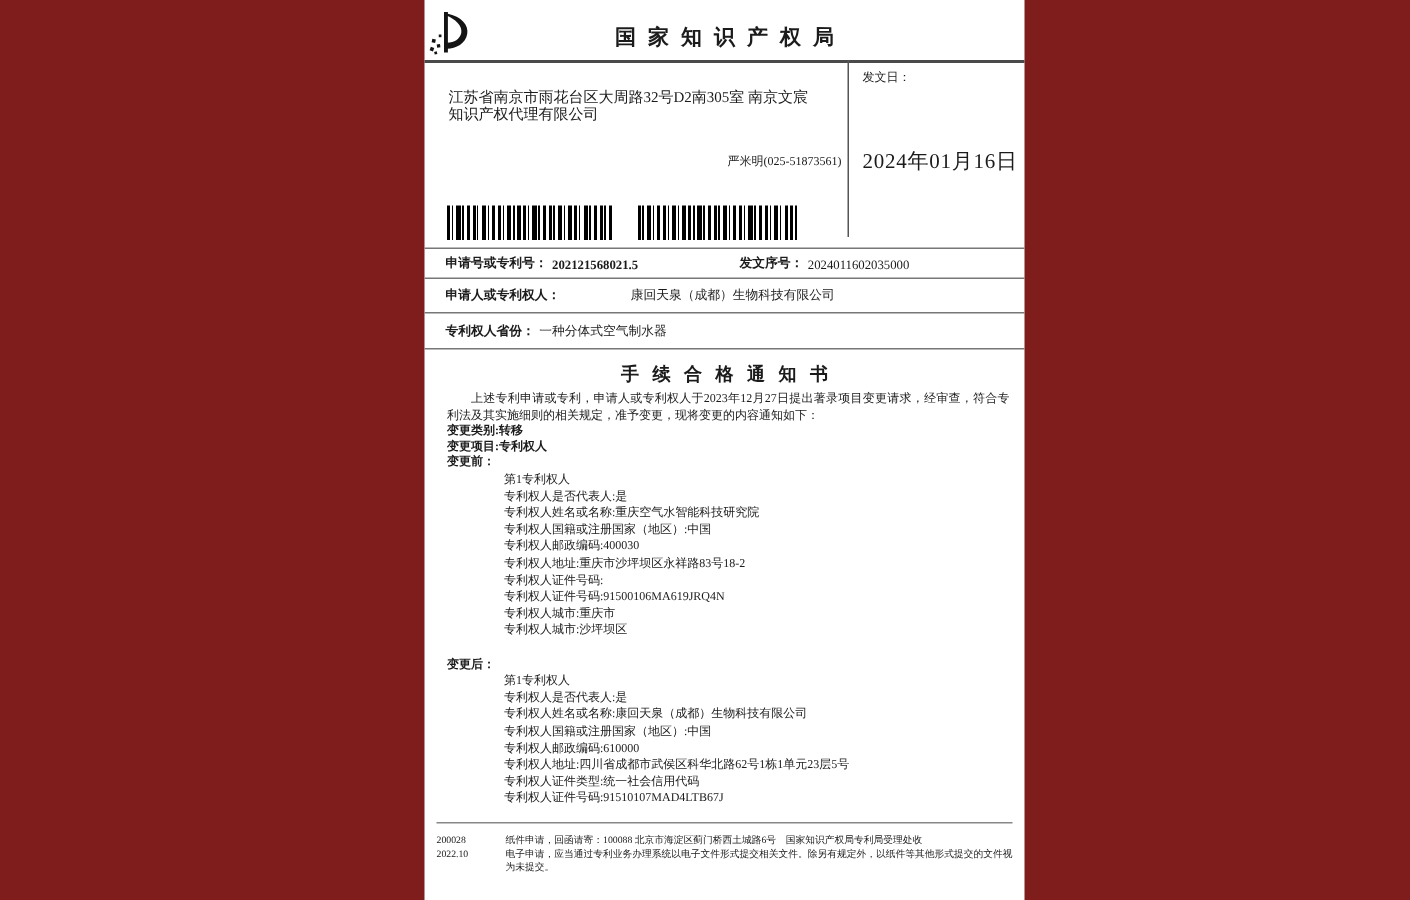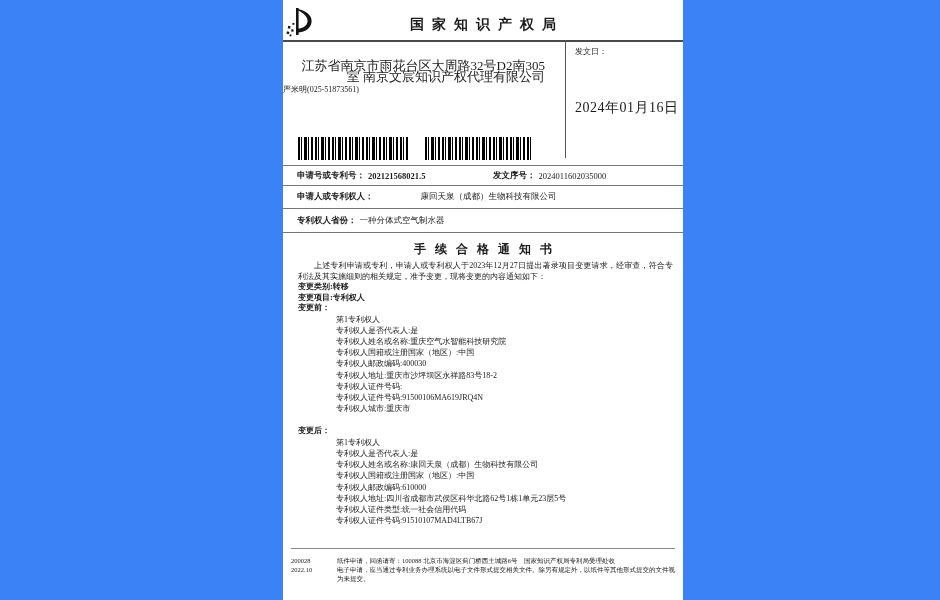--- a/index.html
+++ b/index.html
@@ -1,31 +1,31 @@
 <!DOCTYPE html>
 <html><head>
 <meta charset="utf-8">
 <style>
   * { margin:0; padding:0; box-sizing:border-box; }
   html,body { background:#ffffff; }
   body { font-family:"Liberation Serif","DejaVu Serif",serif; color:#1b1b1b; }
-  .canvas { position:relative; width:940px; height:600px; background:#3b82f6; overflow:hidden; margin:0 auto; }
+  .canvas { position:relative; width:940px; height:600px; background:#7f1d1d; overflow:hidden; margin:0 auto; }
   .doc { position:absolute; left:283px; top:0; width:400px; height:600px; background:#fff; }
 
   
   .hdr-title { position:absolute; top:16px; left:0; right:0; text-align:center;
     font-size:14px; font-weight:bold; letter-spacing:8px; text-indent:8px; }
   .logo { position:absolute; left:2px; top:6px; width:30px; height:32px; }
   .hdr-rule { position:absolute; top:40px; left:0; right:0; height:2px; background:#4a4a4a; }
 
   
   .recipient { position:absolute; top:52px; left:0; width:278px; }
   .postal { margin-left:35px; font-size:12.5px; font-weight:bold; letter-spacing:1px; font-family:"Liberation Sans",sans-serif; }
-  .addr { margin-top:8px; text-align:right; font-size:13px; line-height:11px; padding:0 16px; }
-  .contact { margin-top:2px; text-align:left; font-size:8px; }
+  .addr { margin-top:8px; text-align:left; font-size:10px; line-height:11px; padding:0 16px; }
+  .contact { margin-top:20px; text-align:right; font-size:8px; }
 
   
   .vdiv { position:absolute; left:282px; top:40px; width:1px; height:118px; background:#555; }
   .dispatch { position:absolute; left:292px; top:46px; width:104px; }
   .dispatch-label { font-size:8px; }
   .dispatch-date { margin-top:42px; font-size:14px; letter-spacing:0.5px; white-space:nowrap; }
 
   
   .barcode { position:absolute; top:137px; height:23px; background-color:#fff;
     background-image:repeating-linear-gradient(90deg,#000 0 2px,#fff 2px 3px,#000 3px 4px,#fff 4px 6px,#000 6px 9px,#fff 9px 10px,#000 10px 11px,#fff 11px 13px,#000 13px 15px,#fff 15px 17px); }
@@ -119,20 +119,21 @@
       <div class="list">
         <div>第1专利权人</div>
         <div>专利权人是否代表人:是</div>
         <div>专利权人姓名或名称:重庆空气水智能科技研究院</div>
         <div>专利权人国籍或注册国家（地区）:中国</div>
         <div>专利权人邮政编码:400030</div>
         <div>专利权人地址:重庆市沙坪坝区永祥路83号18-2</div>
         <div>专利权人证件号码:</div>
         <div>专利权人证件号码:91500106MA619JRQ4N</div>
         <div>专利权人城市:重庆市</div>
+        <div>专利权人城市:沙坪坝区</div>
       </div>
       <div class="gap"></div>
       <div class="bold-line">变更后：</div>
       <div class="list">
         <div>第1专利权人</div>
         <div>专利权人是否代表人:是</div>
         <div>专利权人姓名或名称:康回天泉（成都）生物科技有限公司</div>
         <div>专利权人国籍或注册国家（地区）:中国</div>
         <div>专利权人邮政编码:610000</div>
         <div>专利权人地址:四川省成都市武侯区科华北路62号1栋1单元23层5号</div>

